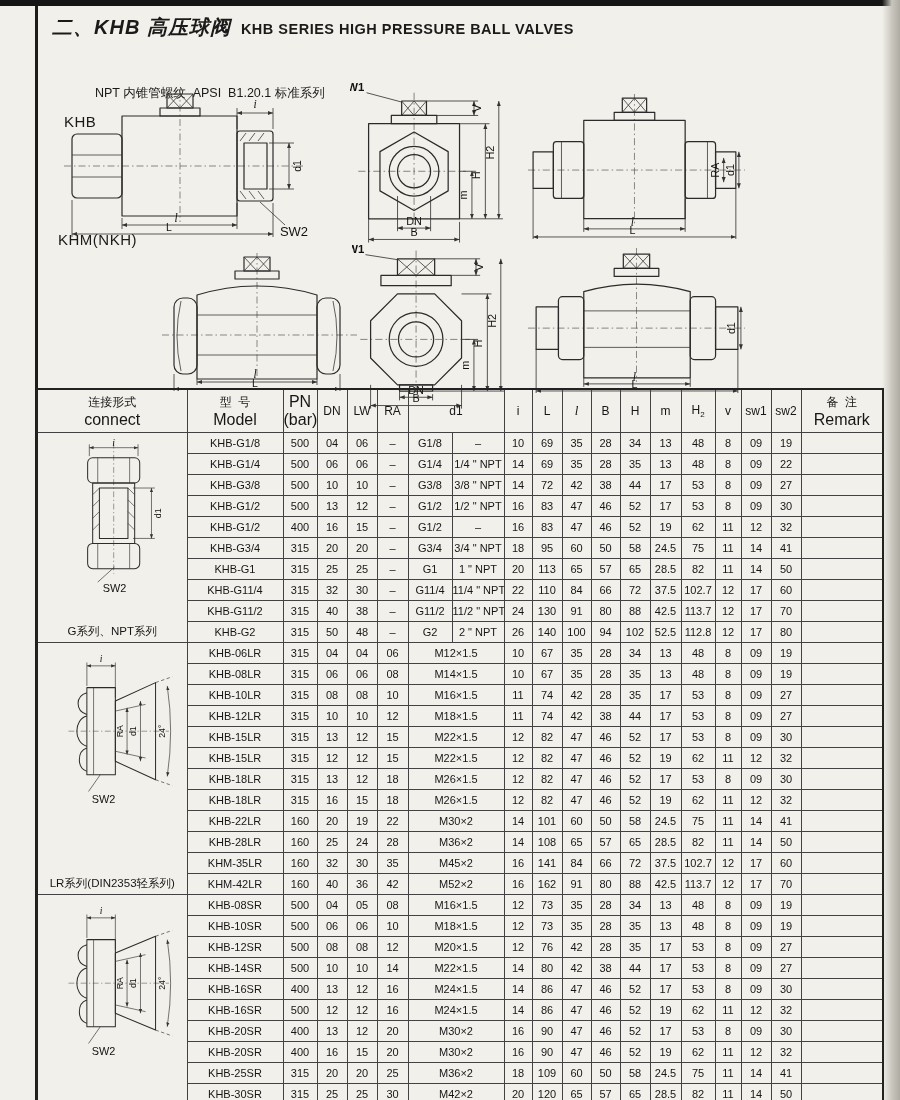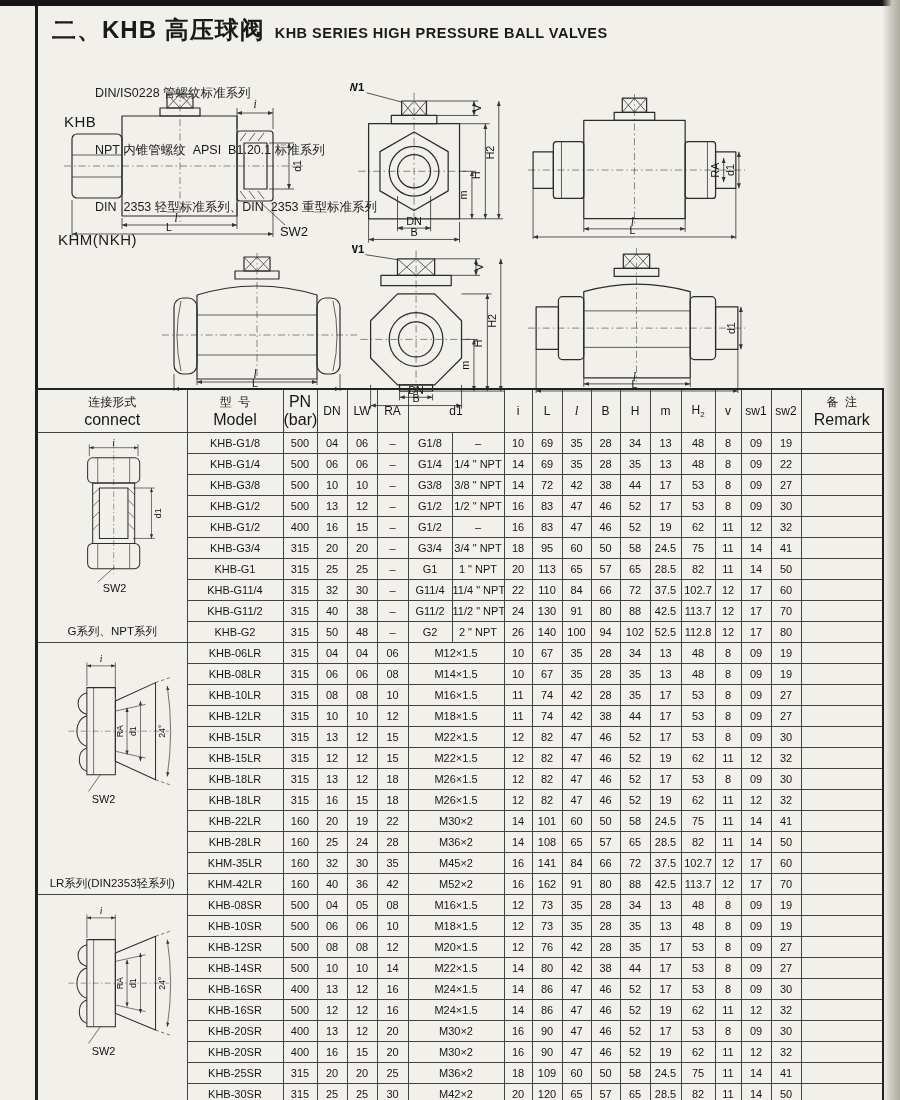--- a/index.html
+++ b/index.html
@@ -6,21 +6,21 @@
   body{
     width:900px;height:1100px;position:relative;overflow:hidden;
     background:#f2f0ea;
     font-family:"Liberation Sans",sans-serif;color:#1a1a1a;
   }
   .top-rule{position:absolute;left:0;top:0;width:900px;height:6px;background:#151515;}
   .left-rule{position:absolute;left:35px;top:6px;width:3px;height:1094px;background:#1c1c1c;}
   .right-scan{position:absolute;right:0;top:0;width:18px;height:1100px;
     background:linear-gradient(to right, rgba(190,187,179,0) 0%, #c9c6be 55%, #aeaba2 100%);}
   .title-row{position:absolute;left:52px;top:14px;white-space:nowrap;}
-  .t-zh{font-size:24px;font-weight:700;letter-spacing:1px;}
+  .t-zh{font-size:20px;font-weight:700;letter-spacing:1px;font-style:italic;}
   .t-en{font-size:14.5px;font-weight:600;margin-left:10px;letter-spacing:0.5px;}
   .subs{position:absolute;left:95px;top:46px;font-size:12.5px;line-height:19px;white-space:pre;}
   .series-label{position:absolute;font-size:15px;letter-spacing:0.5px;}
   .drawing{position:absolute;}
   .drawing svg{display:block;width:100%;height:100%;}
 
   
   .ln{fill:none;stroke:#2b2b2b;stroke-width:1.2;stroke-linejoin:round;}
   .lnt{fill:none;stroke:#3a3a3a;stroke-width:0.8;}
   .cl{fill:none;stroke:#5a5a5a;stroke-width:0.7;stroke-dasharray:7 3 1.5 3;}
@@ -62,23 +62,21 @@
 </svg>
 
 <div class="top-rule"></div>
 <div class="left-rule"></div>
 <div class="right-scan"></div>
 
 <div class="title-row">
   <span class="t-zh">二、KHB 高压球阀</span><span class="t-en">KHB SERIES HIGH PRESSURE BALL VALVES</span>
 </div>
 <div class="subs">
-  <div>DIN/IS0228 管螺纹标准系列</div>
   <div>NPT 内锥管螺纹  APSI  B1.20.1 标准系列</div>
-  <div>DIN  2353 轻型标准系列、DIN  2353 重型标准系列</div>
 </div>
 <div class="series-label" style="left:64px;top:113px">KHB</div>
 <div class="series-label" style="left:58px;top:231px">KHM(NKH)</div>
 
 <div class="drawing" style="left:64px;top:86px;width:265px;height:152px">
 <svg viewBox="0 0 265 152">
   <line class="cl" x1="0" y1="80" x2="242" y2="80"></line>
   <line class="cl" x1="116" y1="4" x2="116" y2="136"></line>
   <rect class="ln" x="8" y="48" width="50" height="64" rx="5"></rect>
   <line class="lnt" x1="8" y1="69" x2="58" y2="69"></line>

